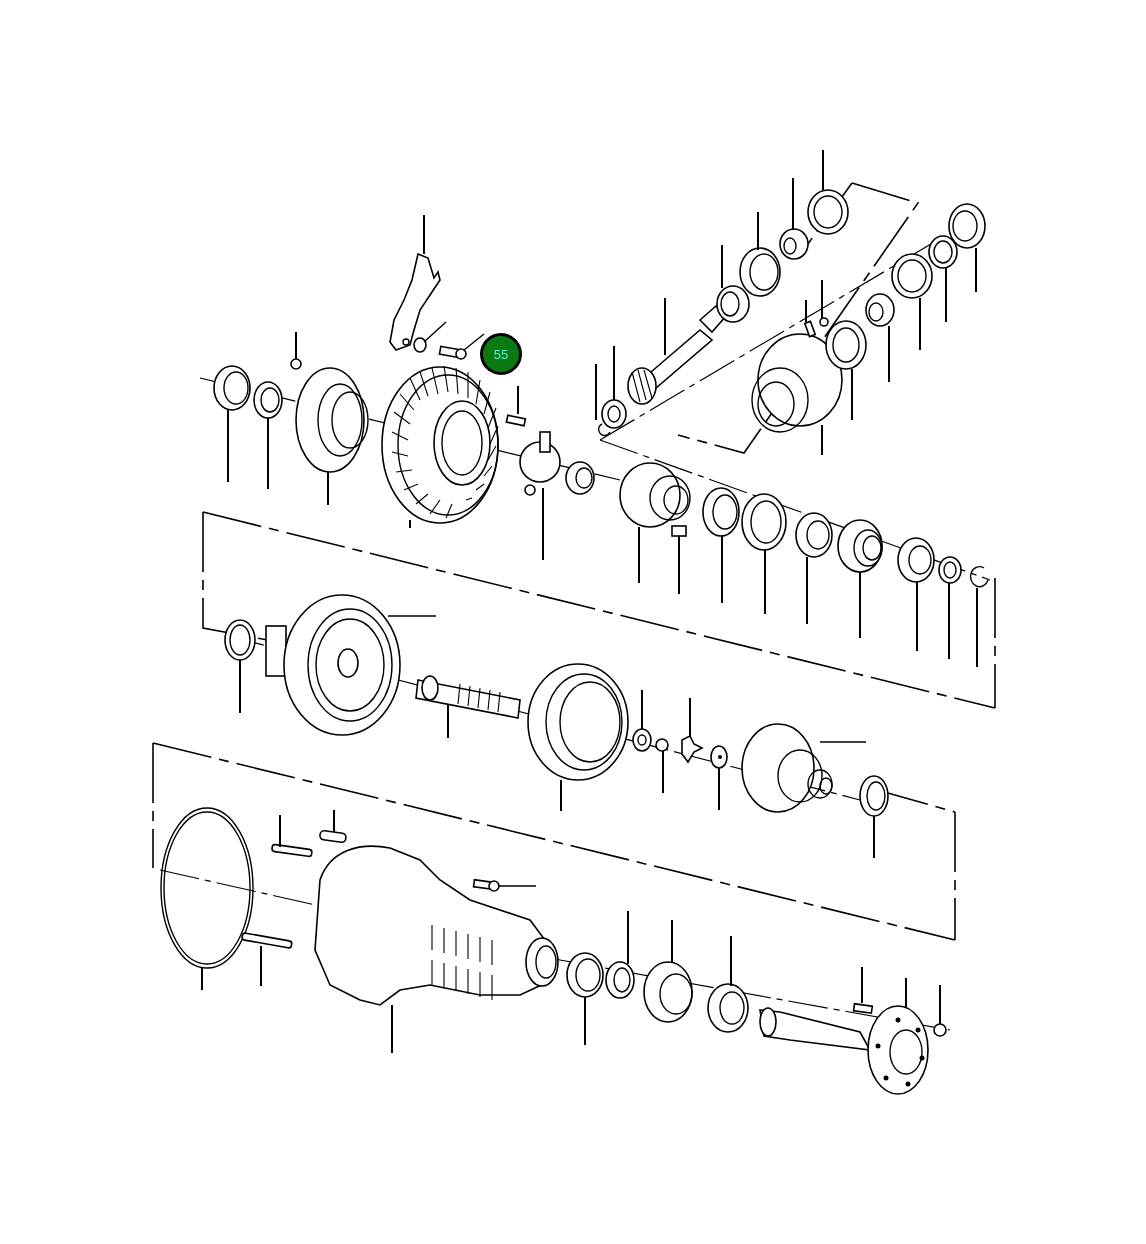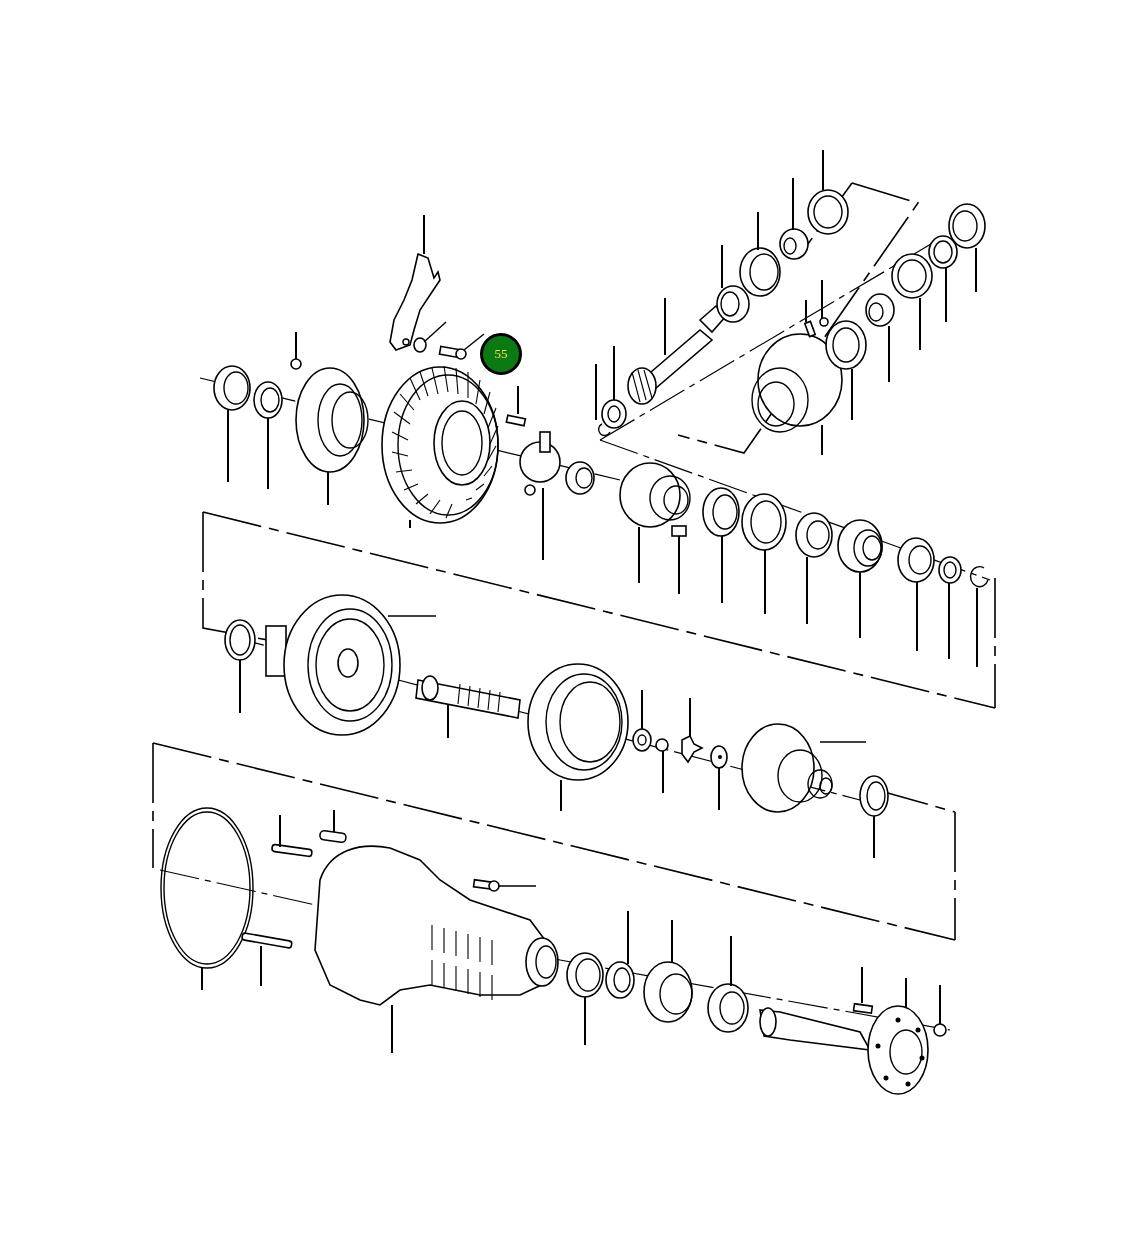--- a/index.html
+++ b/index.html
@@ -7,21 +7,21 @@
          font-family: "Liberation Sans", sans-serif; }
   #diagram { position: absolute; left: 0; top: 0; width: 1146px; height: 1244px; }
   .ln { stroke: #000; stroke-width: 2; fill: none; }
   .thin { stroke: #000; stroke-width: 1.4; fill: none; }
   .part { stroke: #000; stroke-width: 1.6; fill: #fff; }
   .dash { stroke: #000; stroke-width: 1.6; fill: none; stroke-dasharray: 60 8 10 8; }
   .axis { stroke: #000; stroke-width: 1.2; fill: none; stroke-dasharray: 40 6 6 6; }
   .teeth { stroke: #000; stroke-width: 1.1; fill: none; }
   .callout { position: absolute; width: 36px; height: 36px; border-radius: 50%;
              border: 3px solid #000; display: flex; align-items: center; justify-content: center;
-             font-family: Liberation Serif, serif; font-size: 13px; color: #fde047;
+             font-family: Liberation Sans, sans-serif; font-size: 13px; color: #5eead4;
              cursor: pointer; box-sizing: content-box; }
 </style>
 </head>
 <body>
 
 <svg id="diagram" viewBox="0 0 1146 1244" xmlns="http://www.w3.org/2000/svg">
 
   <g>
 
     <polyline class="dash" points="852,183 918,203 744,453 678,435"></polyline>

